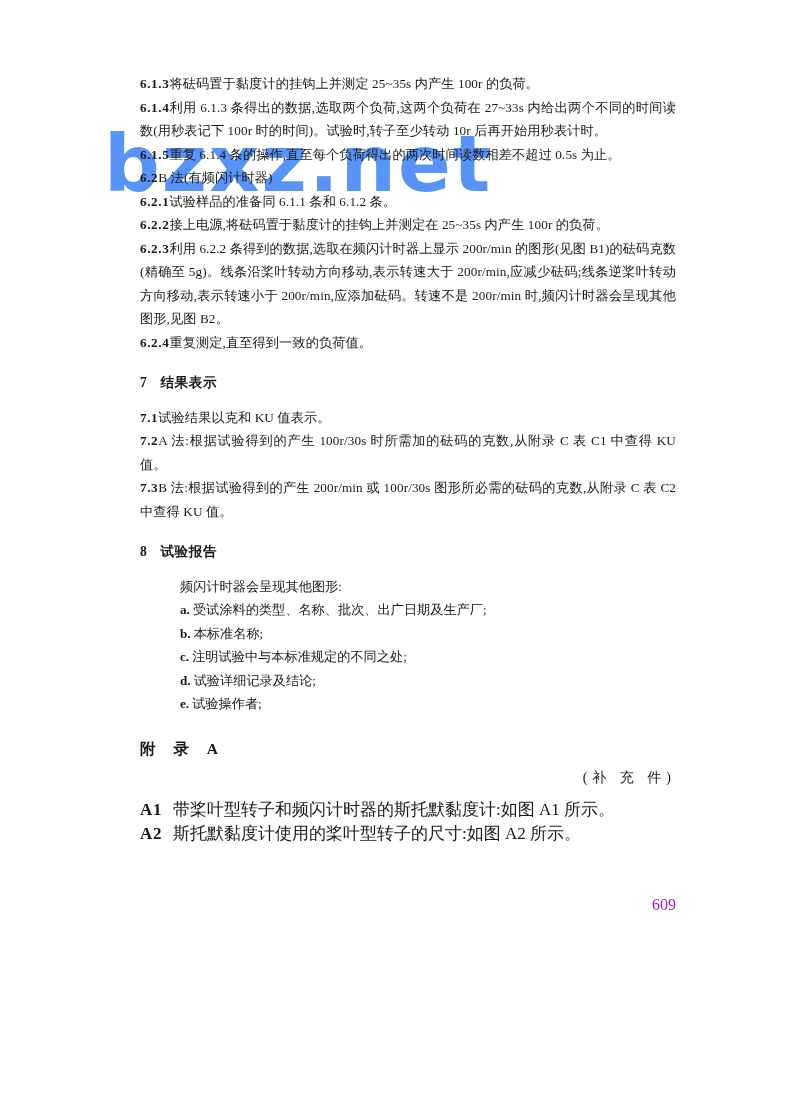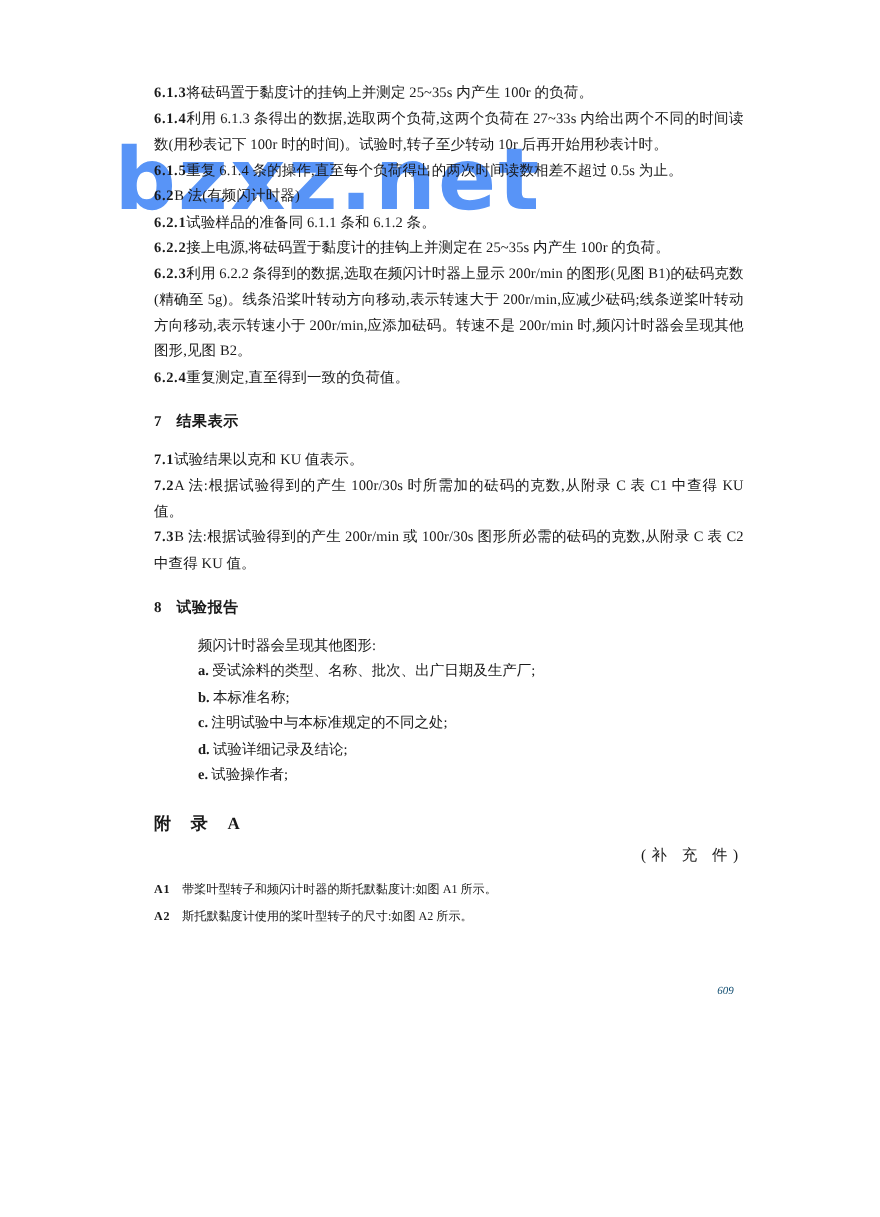--- a/index.html
+++ b/index.html
@@ -103,37 +103,36 @@
     letter-spacing: 7px;
     margin-top: 6px;
   }
   .appendix-sub {
     text-align: right;
     font-size: 14px;
     letter-spacing: 5px;
     margin-top: 9px;
   }
   .appendix-line {
-    font-size: 11px;
+    font-size: 17px;
     line-height: 23.5px;
     white-space: nowrap;
   }
   .appendix-line .num { margin-right: 11px; }
 
   
   .it { }
 
   #page-number {
     position: absolute;
     left: 652px;
     top: 896px;
-    font-size: 10px;
-    font-style: italic;
+    font-size: 16px;
     font-family: "Liberation Serif", "DejaVu Serif", serif;
-    color: #0c4a6e;
+    color: #a21caf;
     z-index: 2;
   }
 </style>
 </head>
 <body>
 
 <div id="page">
 
   <div id="watermark">bzxz.net</div>
 

